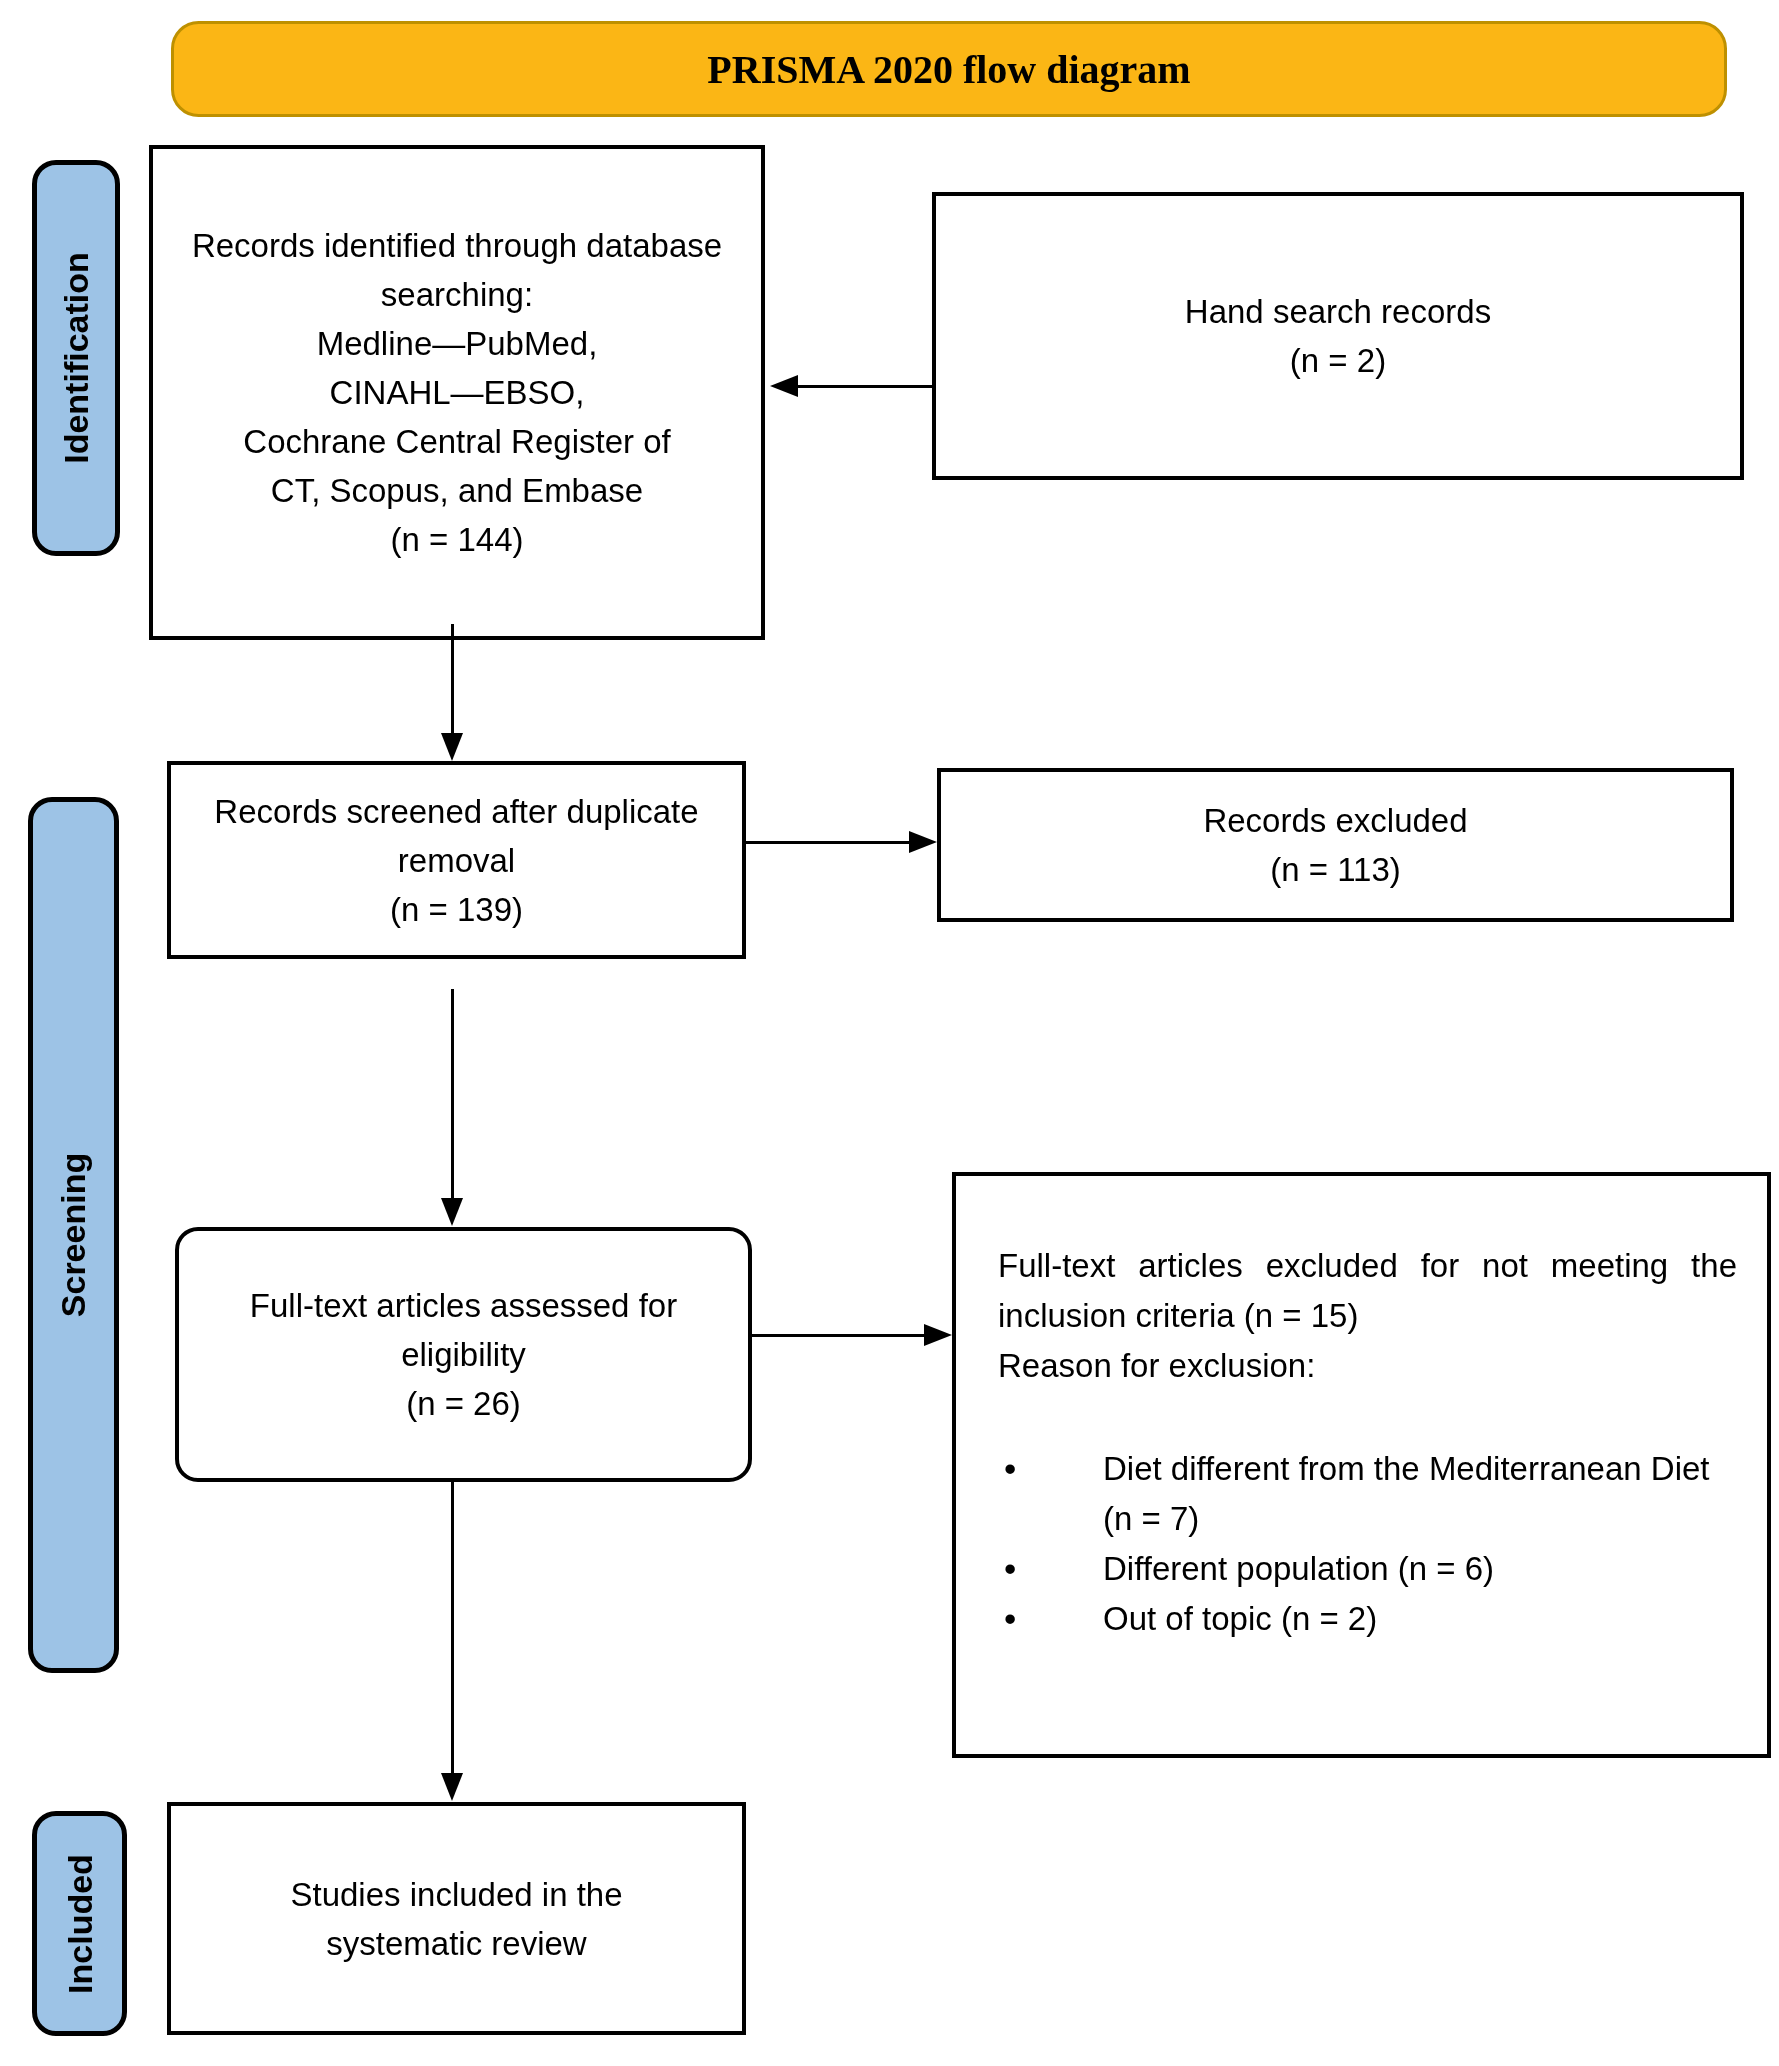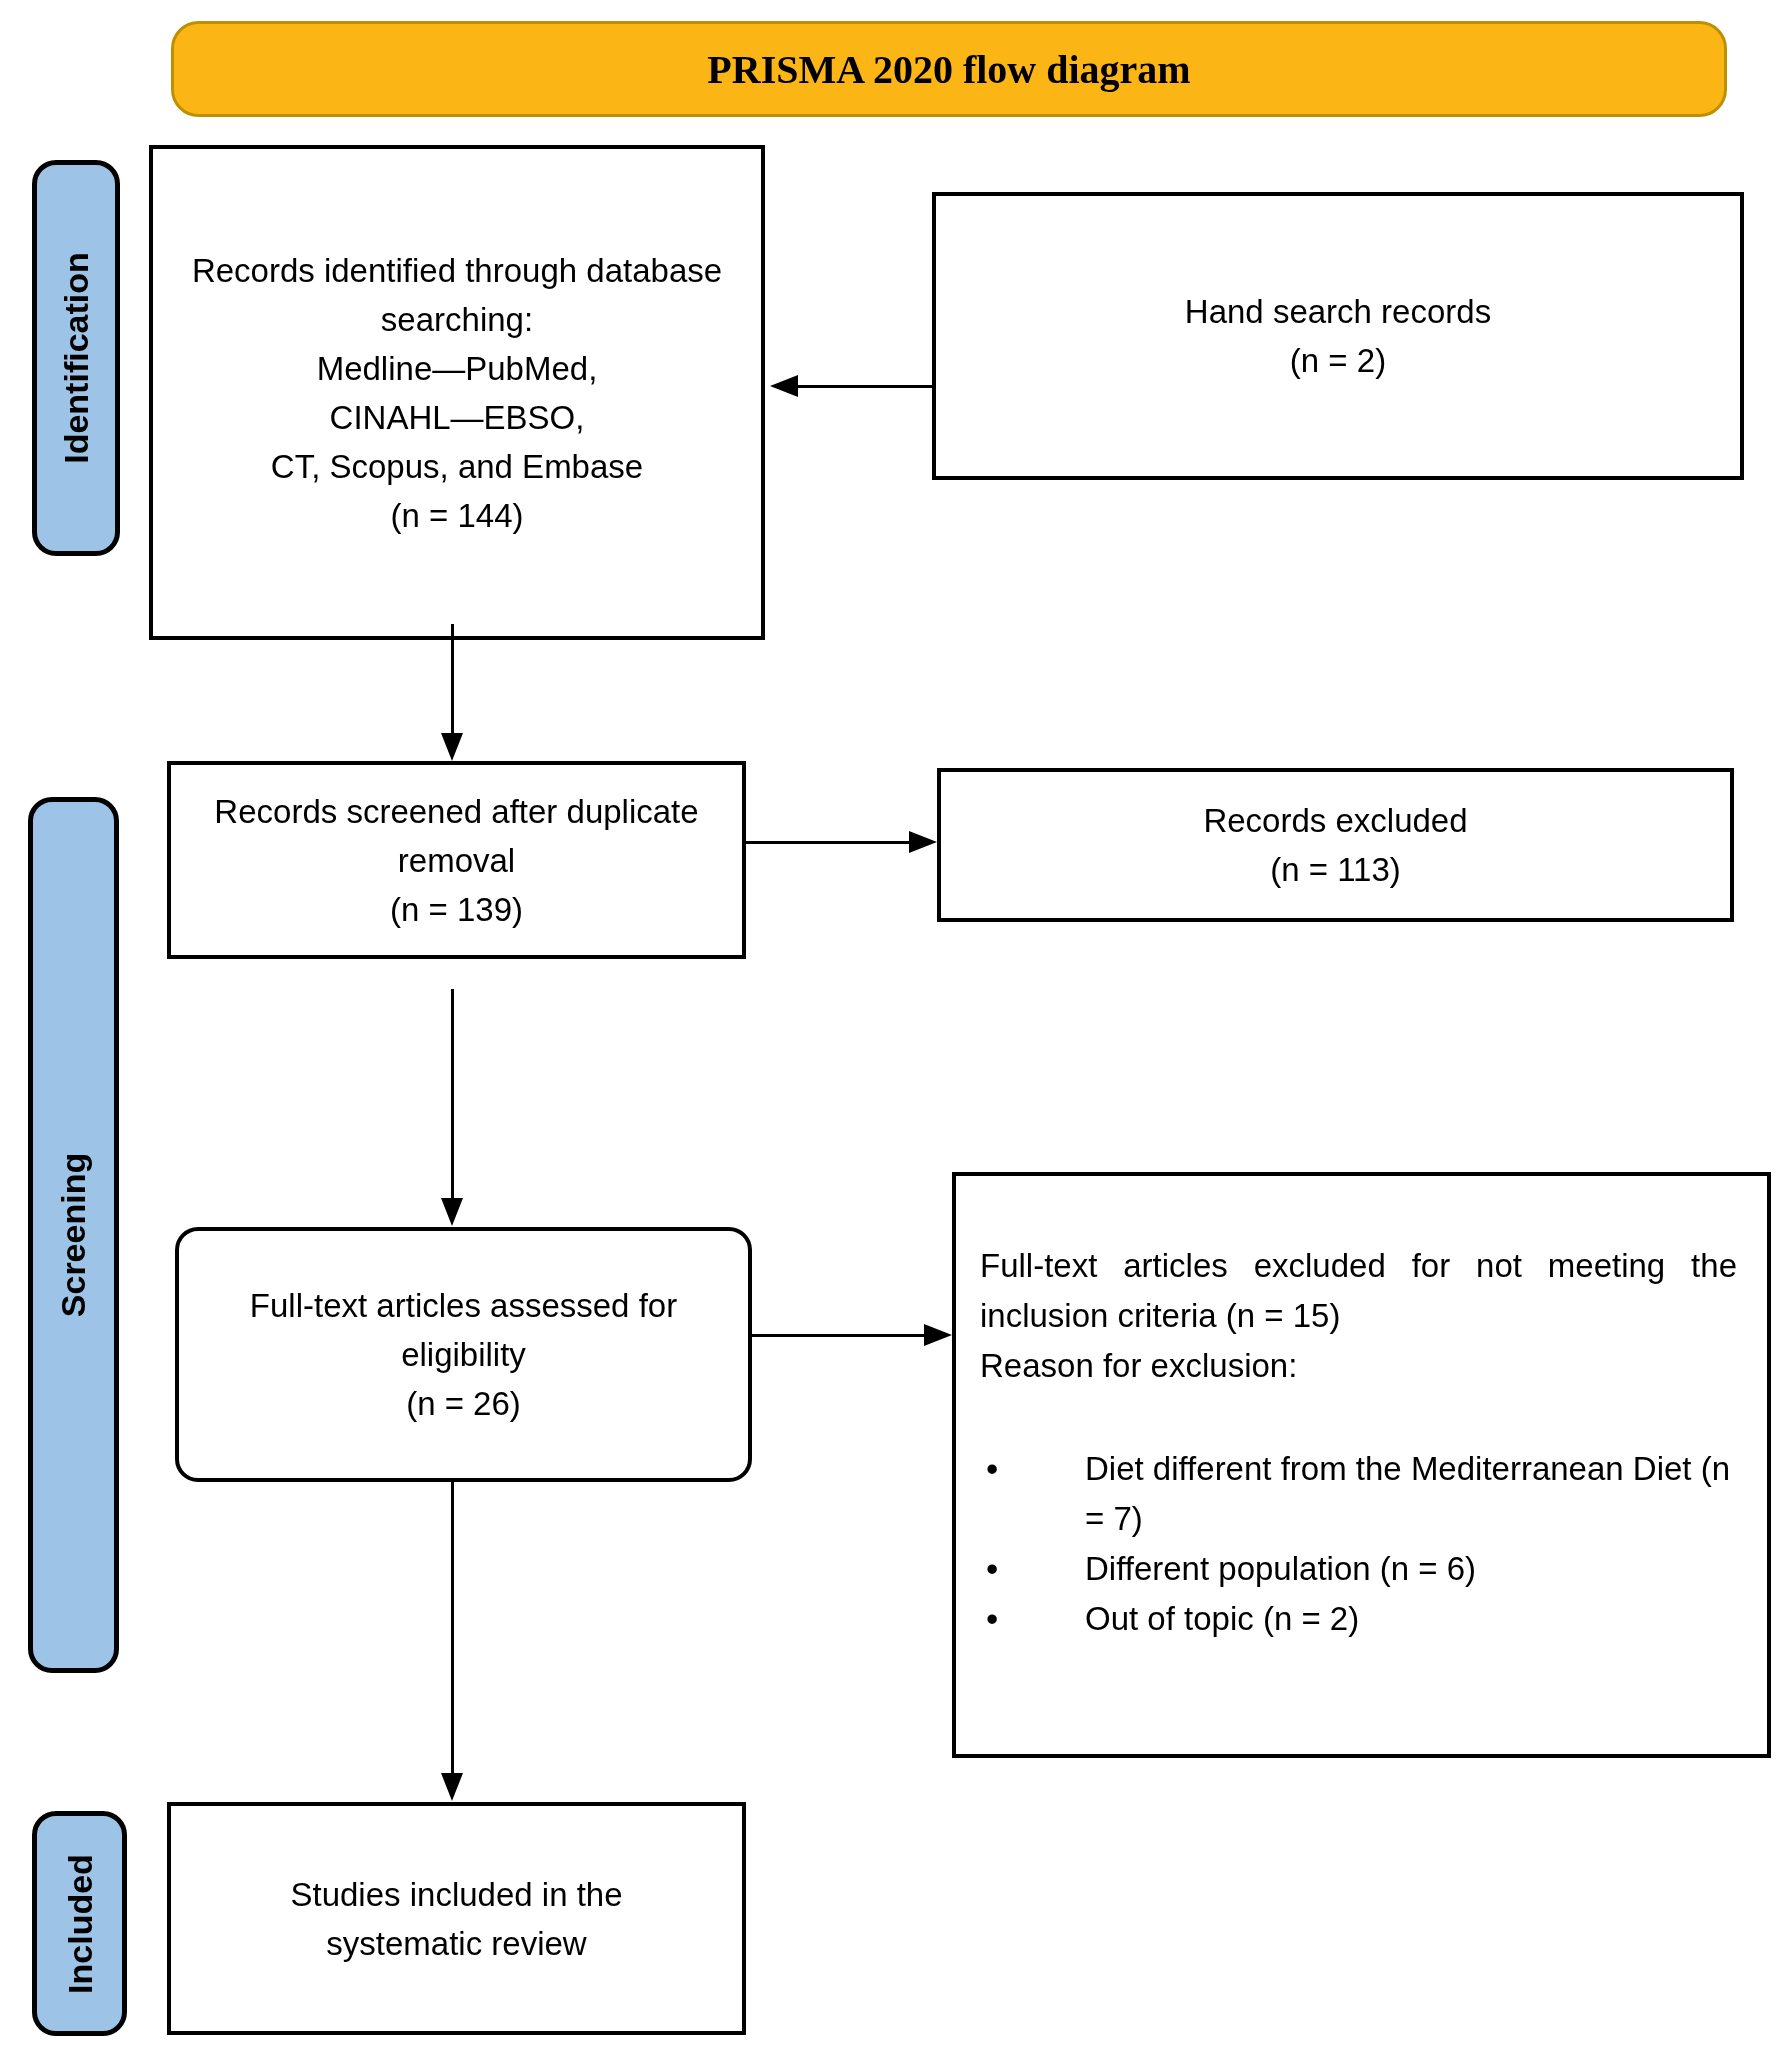--- a/index.html
+++ b/index.html
@@ -54,21 +54,21 @@
     align-items:center;justify-content:center;
     text-align:center;
     font-size:33px;
     line-height:49px;
   }
   .fbox .ln{width:100%;}
   
   .fbox.reasons{
     align-items:stretch;justify-content:flex-start;
     text-align:left;
-    padding:65px 30px 20px 24px;
+    padding:65px 30px 20px 42px;
     line-height:50px;
   }
   .fbox.reasons .para{text-align:justify;}
   .fbox.reasons ul{
     list-style:none;
     margin-top:53px;
   }
   .fbox.reasons li{
     position:relative;
     padding-left:105px;
@@ -113,20 +113,21 @@
   </div>
   <div class="stage" style="left:32px;top:1811px;width:95px;height:225px;">
     <span class="vtext">Included</span>
   </div>
 
   <div class="fbox" style="left:149px;top:145px;width:616px;height:495px;">
     <div class="ln">Records identified through database</div>
     <div class="ln">searching:</div>
     <div class="ln">Medline—PubMed,</div>
     <div class="ln">CINAHL—EBSO,</div>
+    <div class="ln">Cochrane Central Register of</div>
     <div class="ln">CT, Scopus, and Embase</div>
     <div class="ln">(n = 144)</div>
   </div>
 
   <div class="fbox" style="left:932px;top:192px;width:812px;height:288px;">
     <div class="ln">Hand search records</div>
     <div class="ln">(n = 2)</div>
   </div>
 
   <div class="fbox" style="left:167px;top:761px;width:579px;height:198px;">

